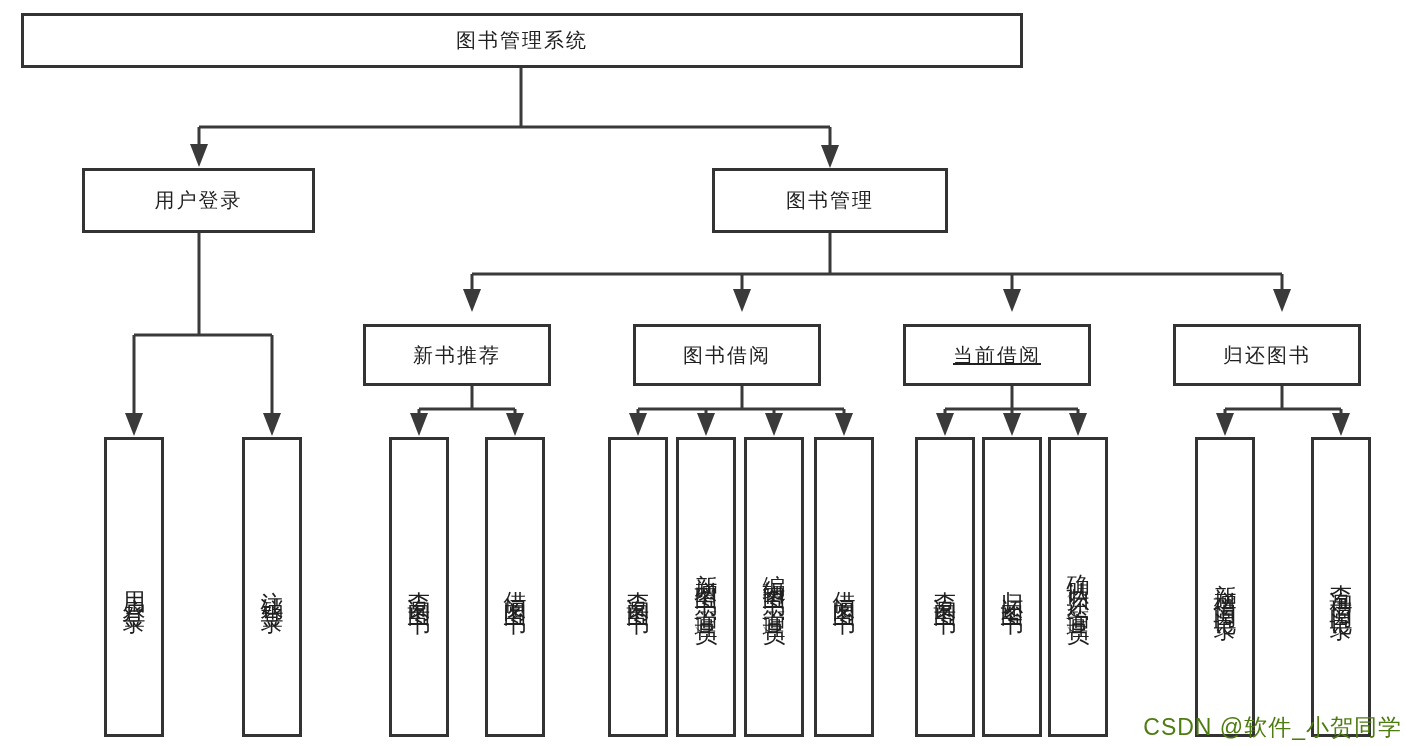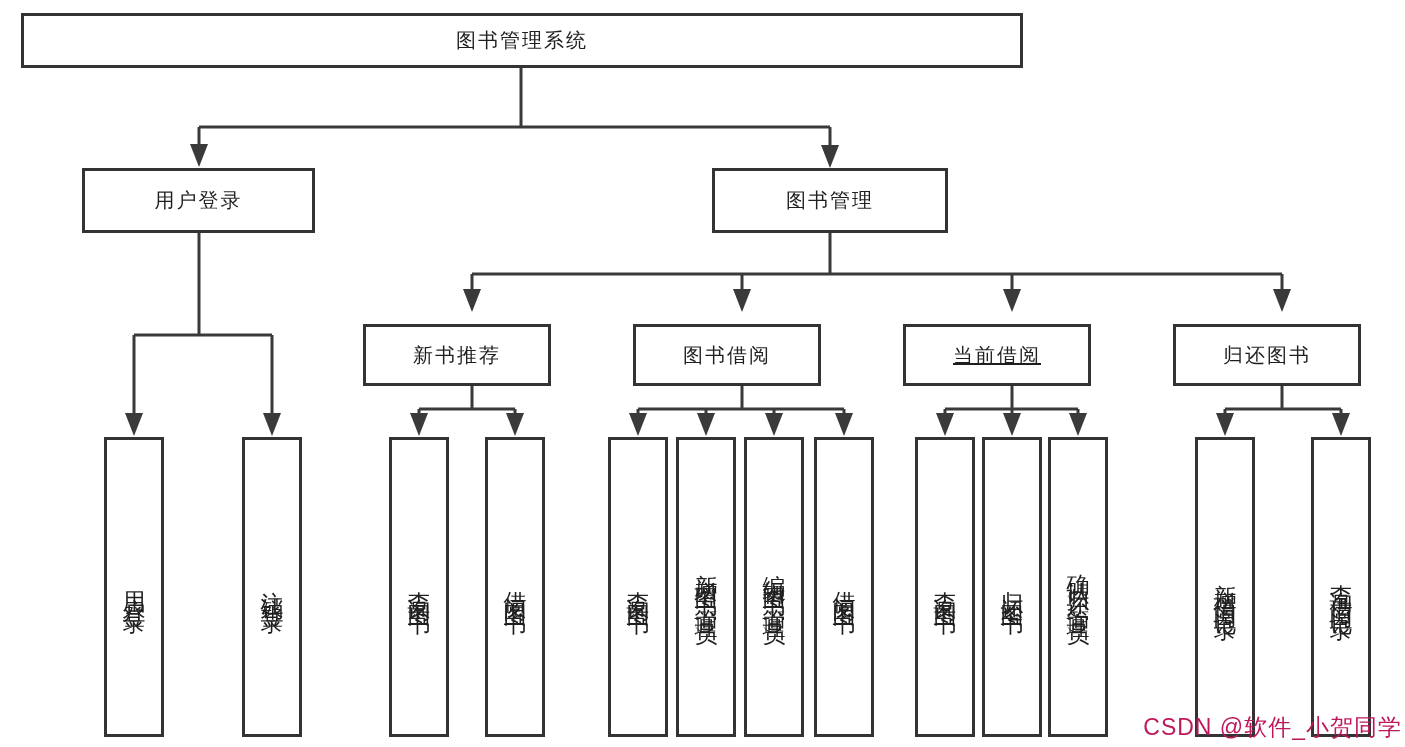--- a/index.html
+++ b/index.html
@@ -51,21 +51,21 @@
     font-size: 23px;
     letter-spacing: 7px;
     z-index: 1;
     line-height: 1;
   }
   .watermark {
     position: absolute;
     right: 3px;
     bottom: 4px;
     font-size: 23px;
-    color: #be185d;
+    color: #4d7c0f;
     letter-spacing: 1px;
     z-index: 5;
     white-space: nowrap;
   }
 </style>
 </head>
 <body>
 
 <div class="stage">
 

